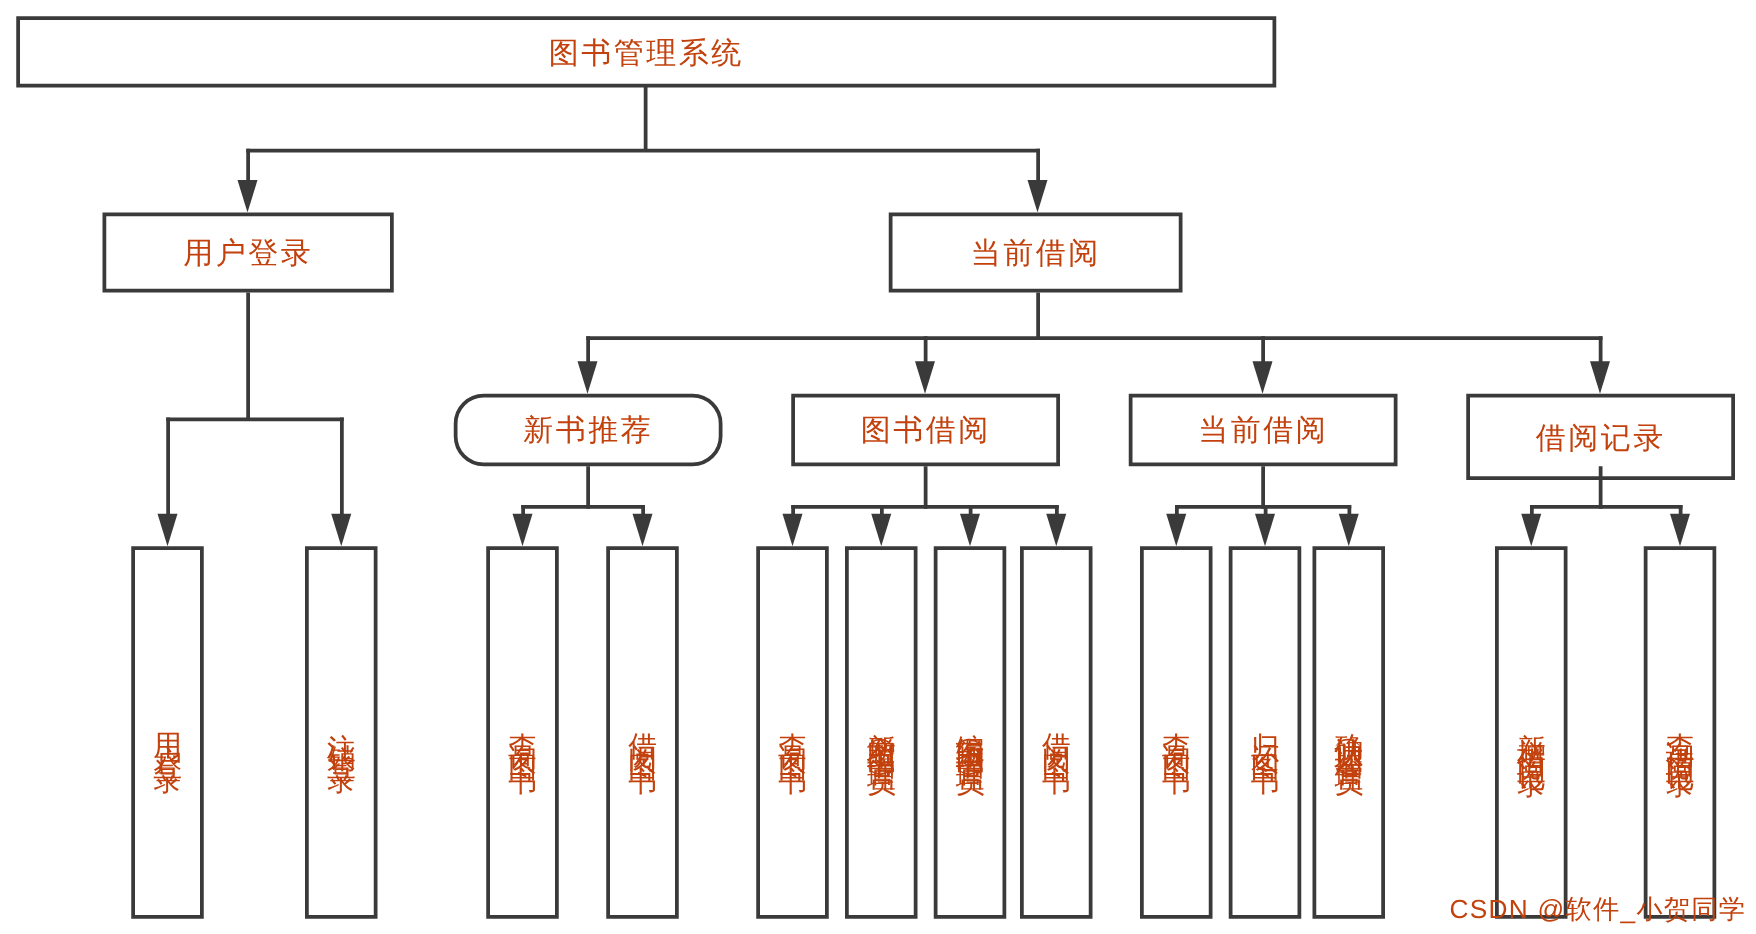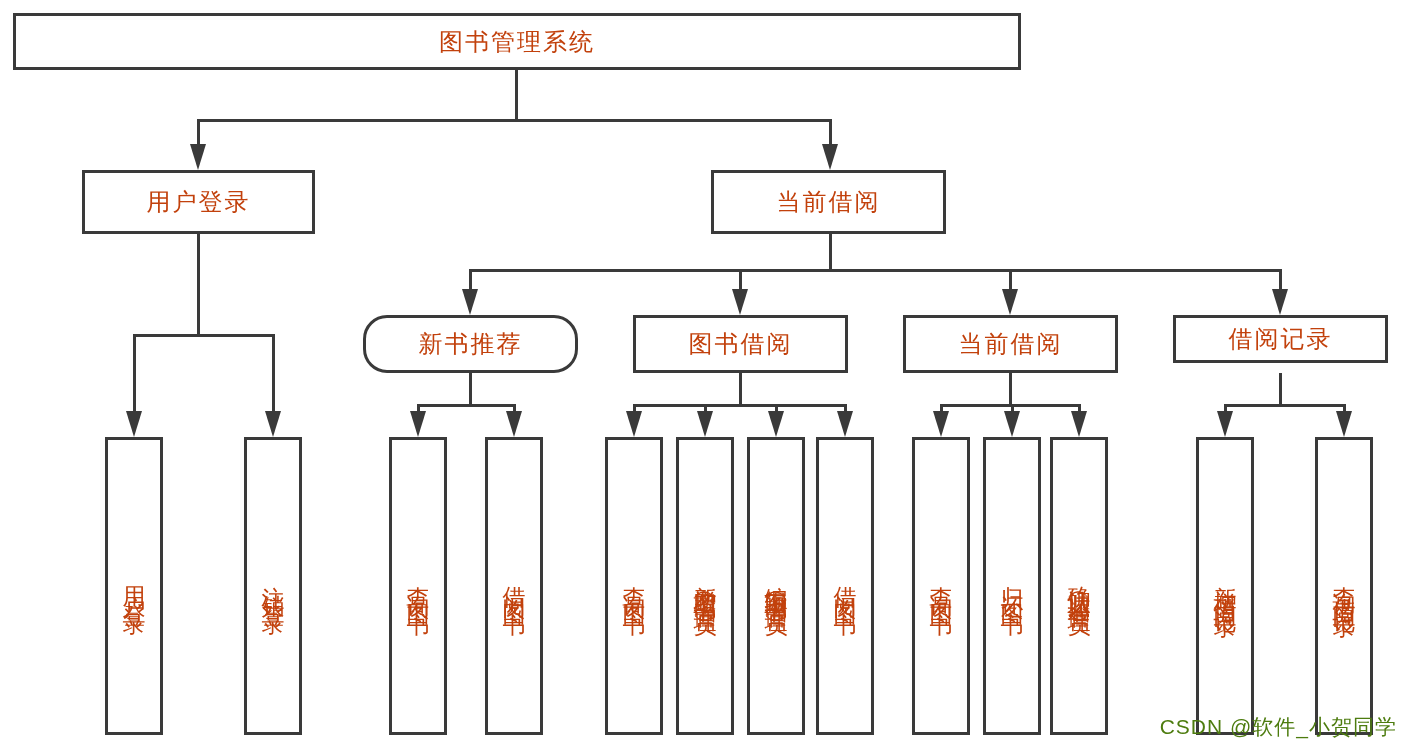--- a/index.html
+++ b/index.html
@@ -51,21 +51,21 @@
     height: 0;
     border-left: 8px solid transparent;
     border-right: 8px solid transparent;
     border-top: 26px solid #3a3a3a;
   }
   .watermark {
     position: absolute;
     top: 713px;
     right: 8px;
     font-size: 21px;
-    color: #4d7c0f;
+    color: #c2410c;
     letter-spacing: 1px;
     white-space: nowrap;
     z-index: 5;
   }
 </style>
 </head>
 <body>
 
 <div class="canvas">
 
@@ -107,21 +107,21 @@
 
   <div class="node h" style="left:363px; top:315px; width:215px; height:58px;border-radius:24px;">
     <span>新书推荐</span>
   </div>
   <div class="node h" style="left:903px; top:315px; width:215px; height:58px;">
     <span>当前借阅</span>
   </div>
   <div class="node h" style="left:633px; top:315px; width:215px; height:58px;">
     <span>图书借阅</span>
   </div>
-  <div class="node h" style="left:1173px; top:315px; width:215px; height:48px;">
+  <div class="node h" style="left:1173px; top:315px; width:215px; height:69px;">
     <span>借阅记录</span>
   </div>
 
   <div class="line" style="left:469px; top:373px; width:3px; height:34px;"></div>
   <div class="line" style="left:417px; top:404px; width:99px; height:3px;"></div>
   <div class="line" style="left:417px; top:404px; width:3px; height:10px;"></div>
   <div class="arrow" style="left:410px; top:411px;"></div>
   <div class="line" style="left:513px; top:404px; width:3px; height:10px;"></div>
   <div class="arrow" style="left:506px; top:411px;"></div>
 

